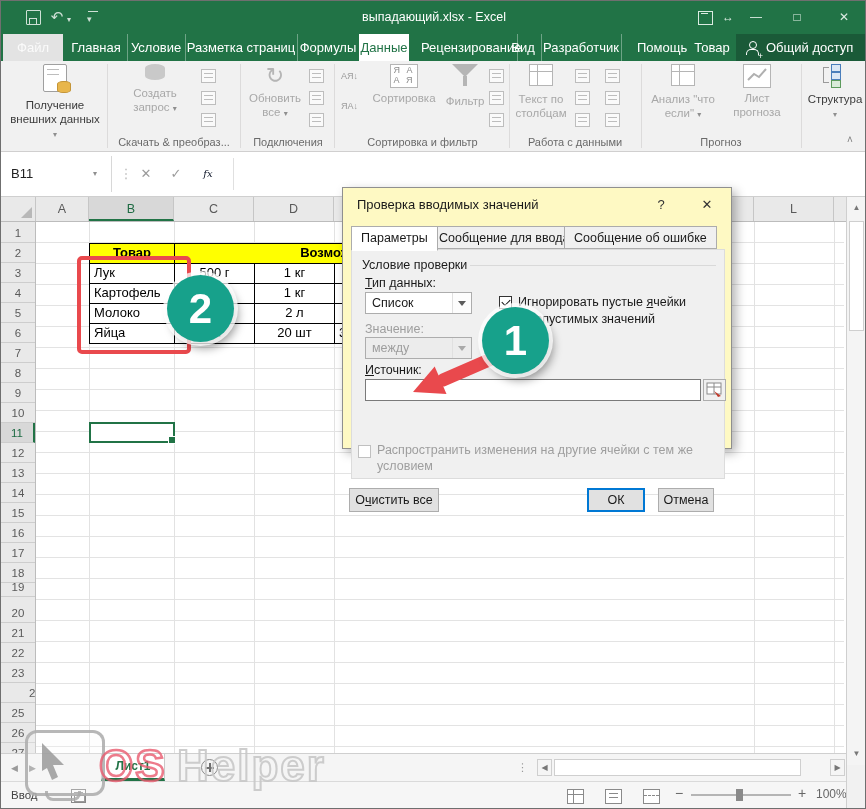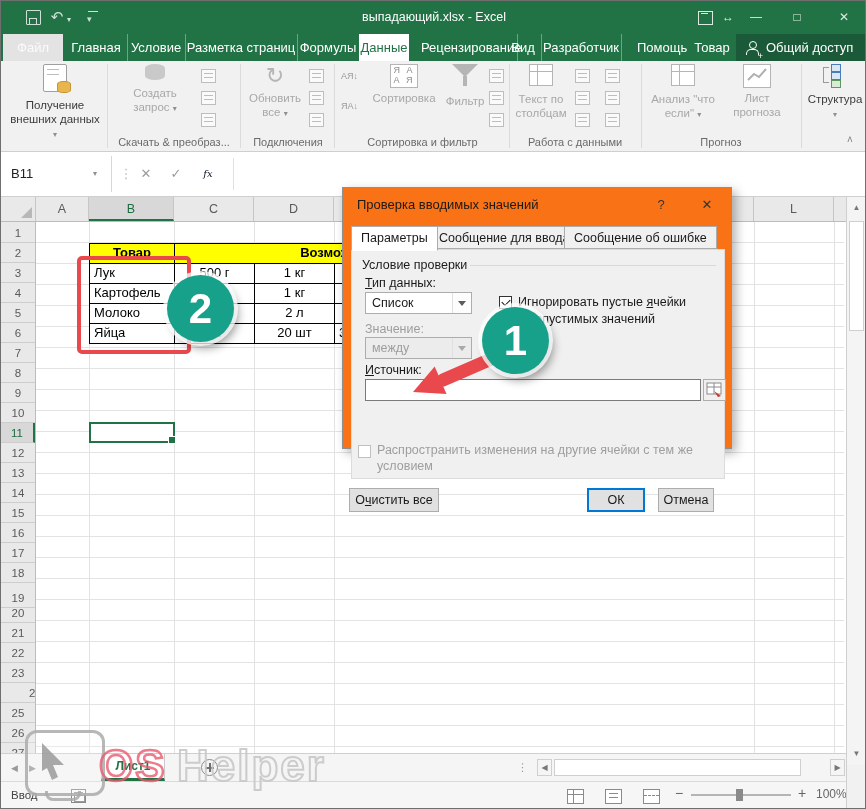--- a/index.html
+++ b/index.html
@@ -77,21 +77,21 @@
   .gridbg{position:absolute;left:35px;top:221px;width:808px;height:531px;background:#fff;
      background-image:repeating-linear-gradient(to bottom,transparent 0 20px,#e3e3e3 20px 21px);background-position:0 0px;}
   .vline{position:absolute;top:221px;height:531px;width:1px;background:#e2e2e2;}
   .selcell{position:absolute;left:88px;top:421px;width:86px;height:21px;border:2px solid #217346;box-sizing:border-box;background:#fff;}
   .selcell i{position:absolute;right:-3px;bottom:-3px;width:6px;height:6px;background:#217346;border:1px solid #fff;}
   .tcell{position:absolute;height:21px;border:1.5px solid #000;box-sizing:border-box;font-size:13px;line-height:18px;background:#fff;color:#000;}
   .tcell.yellow{background:#ffff00;font-weight:bold;text-align:center;}
   .tcell.center{text-align:center;}
   .tcell.left{padding-left:4px;}
   
-  .dialog{position:absolute;left:341px;top:186px;width:390px;height:262px;background:#f97316;border:1px solid #8f8f8f;
+  .dialog{position:absolute;left:341px;top:186px;width:390px;height:262px;background:#fef9c3;border:1px solid #8f8f8f;
           box-shadow:4px 4px 10px rgba(0,0,0,.30);box-sizing:border-box;z-index:50;font-size:12.5px;color:#1a1a1a;}
   .dtitle{position:absolute;left:14px;top:9px;font-size:13px;}
   .dhelp{position:absolute;left:308px;top:7px;width:20px;height:20px;text-align:center;line-height:20px;color:#333;font-size:13px;}
   .dclose{position:absolute;left:352px;top:7px;width:24px;height:20px;text-align:center;line-height:20px;color:#333;font-size:13px;}
   .dtab{position:absolute;top:38px;height:23px;line-height:23px;padding:0 9px;background:#f0f0f0;border:1px solid #acacac;box-sizing:border-box;}
   .dtab.active{background:#fff;border-bottom:1px solid #fff;height:25px;z-index:2;}
   .dpage{position:absolute;left:8px;top:61px;width:374px;height:230px;background:#f0f0f0;border:1px solid #dcdcdc;box-sizing:border-box;}
   .fldcap{position:absolute;left:10px;top:8px;}
   .fldline{position:absolute;left:118px;top:15px;right:8px;border-top:1px solid #d9d9d9;}
   .dlabel{position:absolute;font-size:12.5px;}
@@ -376,21 +376,21 @@
       <div class="rowhdr" style="top: 161px;">9</div>
       <div class="rowhdr" style="top: 181px;">10</div>
       <div class="rowhdr sel" style="top: 201px;">11</div>
       <div class="rowhdr" style="top: 221px;">12</div>
       <div class="rowhdr" style="top: 241px;">13</div>
       <div class="rowhdr" style="top: 261px;">14</div>
       <div class="rowhdr" style="top: 281px;">15</div>
       <div class="rowhdr" style="top: 301px;">16</div>
       <div class="rowhdr" style="top: 321px;">17</div>
       <div class="rowhdr" style="top: 341px;">18</div>
-      <div class="rowhdr" style="top: 366px;">19</div>
+      <div class="rowhdr" style="top: 355px;">19</div>
       <div class="rowhdr" style="top: 381px;">20</div>
       <div class="rowhdr" style="top: 401px;">21</div>
       <div class="rowhdr" style="top: 421px;">22</div>
       <div class="rowhdr" style="top: 441px;">23</div>
       <div class="rowhdr" style="top: 461px; padding-left: 28px;">24</div>
       <div class="rowhdr" style="top: 481px;">25</div>
       <div class="rowhdr" style="top: 501px;">26</div>
       <div class="rowhdr" style="top: 521px;">27</div>
     </div>
 

